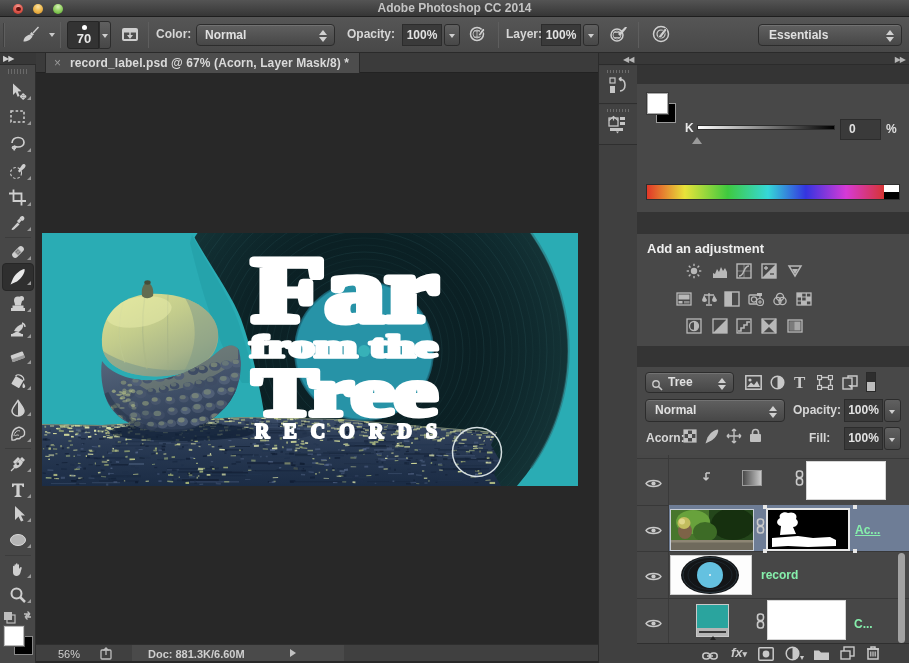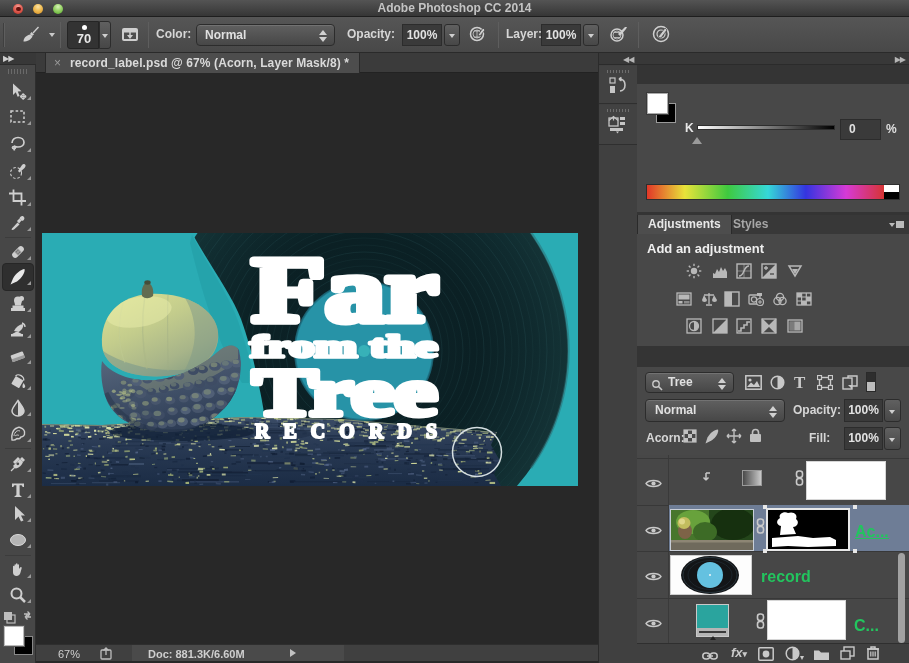--- a/index.html
+++ b/index.html
@@ -26,21 +26,21 @@
 #strip{left:598px;top:53px;width:39px;height:610px;background:#404040;border-left:1px solid #2b2b2b}
 #rightcol{left:637px;top:53px;width:272px;height:610px;background:#343434}
 .phead{position:absolute;left:0;width:272px;height:19px;background:#383838}
 .ptab{position:absolute;top:0;height:19px;font-size:12px;font-weight:bold;line-height:19px;padding:0 10px;color:#a6a6a6}
 .ptab.on{background:#4d4d4d;color:#e8e8e8;border-left:1px solid #2a2a2a;border-right:1px solid #2a2a2a}
 .pbody{position:absolute;left:0;width:272px;background:#484848}
 .pmenu{position:absolute;right:4px;top:6px;width:16px;height:8px}
 .pmenu:before{content:"";position:absolute;left:0;top:2px;border:3px solid transparent;border-top:4px solid #bbb}
 .pmenu:after{content:"";position:absolute;right:1px;top:0;width:8px;height:7px;background:#bbb}
 .eye{position:absolute;left:8px;width:17px;height:11px}
-.lname{position:absolute;font-size:16px;font-weight:bold;color:#22c55e}
+.lname{position:absolute;font-size:12px;font-weight:bold;color:#86efac}
 .thumbb{position:absolute;border:1px solid #d6d6d6;background:#fff}
 .chain8{position:absolute;width:8px;height:15px}
 </style></head><body>
 <div id="titlebar" class="abs">
     <span class="tl" style="left:13px;background:radial-gradient(circle at 50% 30%,#f5a79f 0%,#ea6d62 35%,#cc4438 75%,#a62c22 100%)"></span>
     <span class="tl" style="left:33px;background:radial-gradient(circle at 50% 28%,#fbe3a9,#f2c159 40%,#e09e33 80%,#c8841f 100%)"></span>
     <span class="tl" style="left:53px;background:radial-gradient(circle at 50% 28%,#d8f2bb,#9ed66e 40%,#6cb840 80%,#4f9e2c 100%)"></span>
     <span class="tl" style="left:16px;top:6.5px;width:4.5px;height:4.5px;background:#64120e"></span>
     <div class="title">Adobe Photoshop CC 2014</div>
   </div>
@@ -83,20 +83,21 @@
         <circle cx="7" cy="10" r="6" fill="none" stroke="#cfcfcf" stroke-width="1.5"></circle>
         <path d="M3,10 a4,4 0 0 1 8,0 a4,4 0 0 1 -8,0 M4,7.5 h6 M4,12.5 h6" stroke="#cfcfcf" stroke-width="0.8" fill="none"></path>
         <path d="M8,9 L15,2 L17,2 L16,4 L10,11 Z" fill="#cfcfcf"></path>
       </svg></div>
     <div class="sep" style="left:638px"></div>
     <div class="abs" style="left:652px;top:8px"><svg style="" width="19" height="19" viewBox="0 0 19 19">
         <circle cx="9" cy="9" r="7.5" fill="none" stroke="#cfcfcf" stroke-width="1.5"></circle>
         <circle cx="9" cy="9" r="4" fill="none" stroke="#cfcfcf" stroke-width="1.2"></circle>
         <path d="M6,12 L13,3 L15,5 L9,13 Z" fill="#cfcfcf" stroke="#484848" stroke-width="0.7"></path>
       </svg></div>
+    <div class="drop updn" style="left:758px;top:7px;width:144px;height:22px;line-height:20px;padding-left:10px">Essentials</div>
   </div>
 <div id="leftbar" class="abs">
     <div class="abs" style="left:0;top:0;width:36px;height:12px;background:#383838;border-bottom:1px solid #2c2c2c"></div>
     <div class="abs" style="left:3px;top:1px;color:#cfcfcf;font-size:8px;letter-spacing:-1px">▶▶</div>
     <div class="abs" style="left:8px;top:16px;width:20px;height:5px;background:repeating-linear-gradient(90deg,#6a6a6a 0 1px,transparent 1px 3px)"></div>
     <div class="tool" style="top:30px"><svg style="" width="18" height="18" viewBox="0 0 18 18">
         <path d="M4,0.5 L4,12 L6.8,9.3 L8.6,13.8 L10.6,13 L8.8,8.6 L12.5,8.3 Z" fill="#cfcfcf"></path>
         <path d="M14.2,10.5 v6 M11.2,13.5 h6 M14.2,10.5 l-1.4,1.6 M14.2,10.5 l1.4,1.6 M14.2,16.5 l-1.4,-1.6 M14.2,16.5 l1.4,-1.6 M11.2,13.5 l1.6,-1.4 M11.2,13.5 l1.6,1.4 M17.2,13.5 l-1.6,-1.4 M17.2,13.5 l-1.6,1.4" stroke="#cfcfcf" stroke-width="1.1" fill="none"></path>
       </svg></div>
     <div class="abs" style="left:27px;top:43px;width:0;height:0;border-left:4px solid transparent;border-bottom:4px solid #9a9a9a"></div>
@@ -1523,21 +1524,21 @@
 <ellipse cx="87.8" cy="152.2" rx="2.5" ry="1.4" fill="#b9c489" opacity="0.47"></ellipse>
 <path d="M 64,160 C 76,186 102,198 130,199 C 162,199 186,184 195,158" fill="none" stroke="#1d2c42" stroke-width="5" opacity="0.4"></path>
 </g>
 <text transform="translate(303,88) scale(1.25,1)" font-size="93" stroke-width="7.2" textLength="149" fill="#ffffff" stroke="#ffffff" stroke-linejoin="round" font-family="Liberation Serif" font-weight="bold" text-anchor="middle" lengthAdjust="spacingAndGlyphs">Far</text>
 <text transform="translate(302,124) scale(1.5,1)" font-size="32" stroke-width="3.6" textLength="125" fill="#ffffff" stroke="#ffffff" stroke-linejoin="round" font-family="Liberation Serif" font-weight="bold" text-anchor="middle" lengthAdjust="spacingAndGlyphs">from the</text>
 <text transform="translate(303,182) scale(1.3,1)" font-size="67" stroke-width="6" textLength="142" fill="#ffffff" stroke="#ffffff" stroke-linejoin="round" font-family="Liberation Serif" font-weight="bold" text-anchor="middle" lengthAdjust="spacingAndGlyphs">Tree</text>
 <text x="304" y="205" font-size="20" stroke-width="2" textLength="182" lengthAdjust="spacing" fill="#ffffff" stroke="#ffffff" stroke-linejoin="round" font-family="Liberation Serif" font-weight="bold" text-anchor="middle">RECORDS</text>
 <circle cx="435" cy="219" r="24.5" fill="none" stroke="#dfe8ea" stroke-width="1.5" opacity="0.95"></circle>
       </svg></div>
     <div id="statusbar">
-      <div class="abs" style="left:22px;top:1px">67%</div>
+      <div class="abs" style="left:22px;top:1px">56%</div>
       <div class="abs" style="left:64px;top:2px"><svg style="" width="14" height="13" viewBox="0 0 14 13">
           <rect x="1" y="3" width="10" height="9" rx="1" fill="none" stroke="#bdbdbd" stroke-width="1.3"></rect>
           <path d="M6,8 L6,1 M3.5,3.5 L6,1 L8.5,3.5" stroke="#bdbdbd" stroke-width="1.3" fill="none"></path>
         </svg></div>
       <div class="abs" style="left:96px;top:0px;width:212px;height:16px;background:#4a4a4a"></div>
       <div class="abs" style="left:112px;top:1px;font-weight:bold">Doc: 881.3K/6.60M</div>
       <div class="abs" style="left:254px;top:4px;width:0;height:0;border:4.5px solid transparent;border-left:6px solid #c2c2c2"></div>
     </div>
   </div>
 <div id="strip" class="abs">
@@ -1572,25 +1573,20 @@
       <div class="abs" style="left:19px;top:19px;width:20px;height:20px;background:#000;border:1px solid #9a9a9a"></div>
       <div class="abs" style="left:10px;top:9px;width:21px;height:21px;background:#fff;border:1px solid #aaa;box-shadow:0 0 0 1px #3a3a3a"></div>
       <div class="abs" style="left:48px;top:37px;color:#e6e6e6;font-size:12px;font-weight:bold">K</div>
       <div class="abs" style="left:60px;top:41px;width:138px;height:5px;background:linear-gradient(90deg,#fff,#000);border:1px solid #2e2e2e"></div>
       <div class="abs" style="left:55px;top:48px;width:0;height:0;border:5px solid transparent;border-bottom:7px solid #9a9a9a"></div>
       <div class="valbox" style="left:203px;top:35px;width:41px;height:21px;line-height:19px;text-align:left;padding-left:8px">0</div>
       <div class="abs" style="left:249px;top:38px;color:#e0e0e0;font-size:12px;font-weight:bold">%</div>
       <div class="abs" style="left:9px;top:100px;width:254px;height:16px;border:1px solid #2e2e2e;background:linear-gradient(90deg,#e23728 0%,#e8e33a 15%,#3fc93f 32%,#35d8d8 48%,#3434e0 63%,#d63ad6 79%,#d63434 94%,#d63434 100%)"></div>
       <div class="abs" style="left:247px;top:101px;width:15px;height:7px;background:#fff"></div>
       <div class="abs" style="left:247px;top:108px;width:15px;height:7px;background:#000"></div>
-    </div>
-    <div class="phead" style="top:162px">
-      <div class="ptab on" style="left:0">Adjustments</div>
-      <div class="ptab" style="left:86px">Styles</div>
-      <div class="pmenu"></div>
     </div>
     <div class="pbody" style="top:181px;height:112px">
       <div class="abs" style="left:10px;top:7px;color:#efefef;font-size:13px;font-weight:bold">Add an adjustment</div>
       <div class="abs" style="left:49px;top:29px"><svg style="" width="16" height="16" viewBox="0 0 16 16">
           <circle cx="8" cy="8" r="3.2" fill="#b8b8b8"></circle>
           <g stroke="#b8b8b8" stroke-width="1.4">
             <line x1="13.0" y1="8.0" x2="15.3" y2="8.0"></line>
             <line x1="11.5" y1="11.5" x2="13.2" y2="13.2"></line>
             <line x1="8.0" y1="13.0" x2="8.0" y2="15.3"></line>
             <line x1="4.5" y1="11.5" x2="2.8" y2="13.2"></line>

